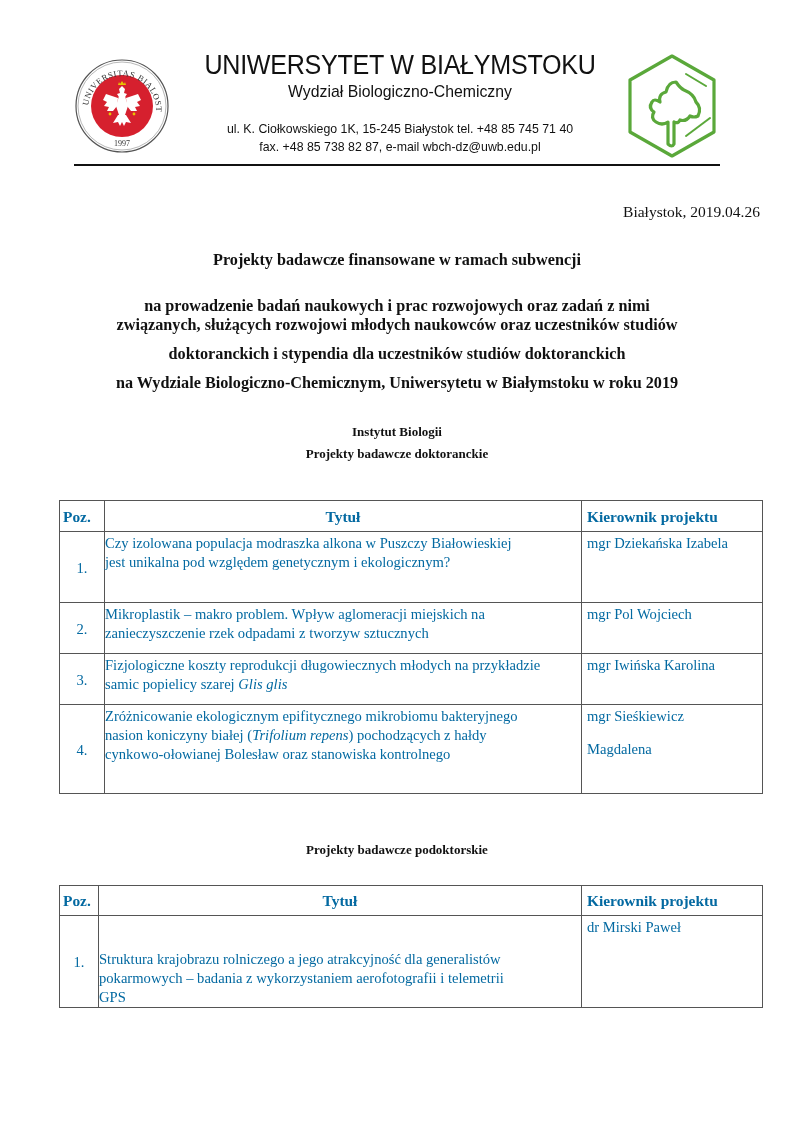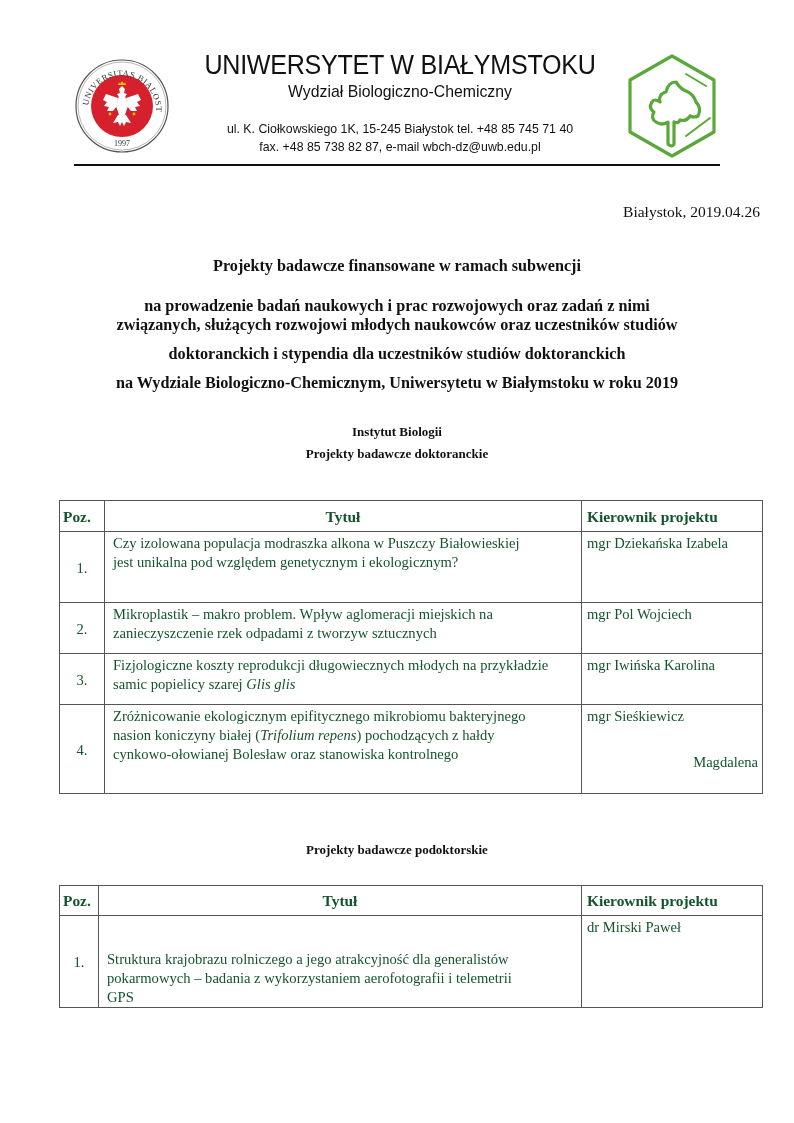--- a/index.html
+++ b/index.html
@@ -14,30 +14,30 @@
   #faculty { top: 82px; font-size: 17px; transform: scaleX(0.93); }
   #address { top: 121px; font-size: 13.4px; transform: scaleX(0.92); }
   #contact { top: 139px; font-size: 13.4px; transform: scaleX(0.92); }
   #rule { left: 74px; top: 164px; width: 646px; height: 2px; background: #111; }
 
   
   #date { right: 34px; top: 203px; font-size: 14px; font-family: "Liberation Serif", serif; font-size: 15.5px; }
   .title-line { position: absolute; left: 40px; width: 714px; text-align: center; font-family: "Liberation Serif", serif; font-weight: bold; font-size: 16.2px; white-space: nowrap; }
   .sec-head { position: absolute; left: 40px; width: 714px; text-align: center; font-family: "Liberation Serif", serif; font-weight: bold; font-size: 13px; }
 
-  table.grid { position: absolute; border-collapse: collapse; font-family: "Liberation Serif", serif; font-size: 14.6px; color: #14532d; table-layout: fixed; border-radius: 9px; }
+  table.grid { position: absolute; border-collapse: collapse; font-family: "Liberation Serif", serif; font-size: 14.6px; color: #0369a1; table-layout: fixed; border-radius: 9px; }
   table.grid td, table.grid th { border: 1px solid #555; vertical-align: top; padding: 2px 4px 0 4px; line-height: 19px; }
   table.grid th { font-weight: bold; font-size: 15.4px; padding: 4px 4px 4px 4px; vertical-align: middle; }
   table.grid th.poz { text-align: left; padding-left: 3px; }
   table.grid th.tyt { text-align: center; margin-top: 29px; }
   table.grid th.kier { text-align: left; padding-left: 5px; margin-left: 16px; }
   table.grid td.num { text-align: center; vertical-align: middle; }
-  table.grid td.title { padding-left: 8px; }
+  table.grid td.title { padding-left: 0; }
   table.grid td.lead { padding-left: 5px; }
-  .lead-line2 { margin-top: 27px; text-align: right; }
+  .lead-line2 { margin-top: 14px; }
   i { font-style: italic; }
 </style>
 </head>
 <body>
 
 <div id="logo-left" class="abs">
   <svg width="96" height="96" viewBox="0 0 96 96">
     <circle cx="48" cy="48" r="46" fill="#fff" stroke="#555" stroke-width="1.2"></circle>
     <circle cx="48" cy="48" r="44" fill="none" stroke="#888" stroke-width="0.6"></circle>
     <circle cx="48" cy="48" r="31" fill="#d6202e"></circle>
@@ -75,21 +75,21 @@
       <path d="M88 66 L64 84" stroke-width="2"></path>
       <path d="M38 50 Q36 42 44 40 Q46 30 54 30 Q58 36 62 38 Q72 42 74 50 Q80 56 76 64 Q72 66 68 64 Q64 70 58 68 Q56 72 52 70 L52 92 Q50 96 46 92 L46 70 Q40 74 34 70 Q28 66 32 60 Q26 56 30 50 Q32 46 38 50 Z"></path>
     </g>
   </svg>
 </div>
 
 <div id="rule" class="abs"></div>
 
 <div id="date" class="abs">Białystok, 2019.04.26</div>
 
-<div class="title-line" style="top:257px">Projekty badawcze finansowane w ramach subwencji</div>
+<div class="title-line" style="top:251px">Projekty badawcze finansowane w ramach subwencji</div>
 <div class="title-line" style="top:297px">na prowadzenie badań naukowych i prac rozwojowych oraz zadań z nimi</div>
 <div class="title-line" style="top:316px">związanych, służących rozwojowi młodych naukowców oraz uczestników studiów</div>
 <div class="title-line" style="top:345px">doktoranckich i stypendia dla uczestników studiów doktoranckich</div>
 <div class="title-line" style="top:374px">na Wydziale Biologiczno-Chemicznym, Uniwersytetu w Białymstoku w roku 2019</div>
 
 <div class="sec-head" style="top:424px">Instytut Biologii</div>
 <div class="sec-head" style="top:446px">Projekty badawcze doktoranckie</div>
 
 <table class="grid" id="table-doctoral" style="left:59px; top:500px; width:703px;">
   <colgroup>

